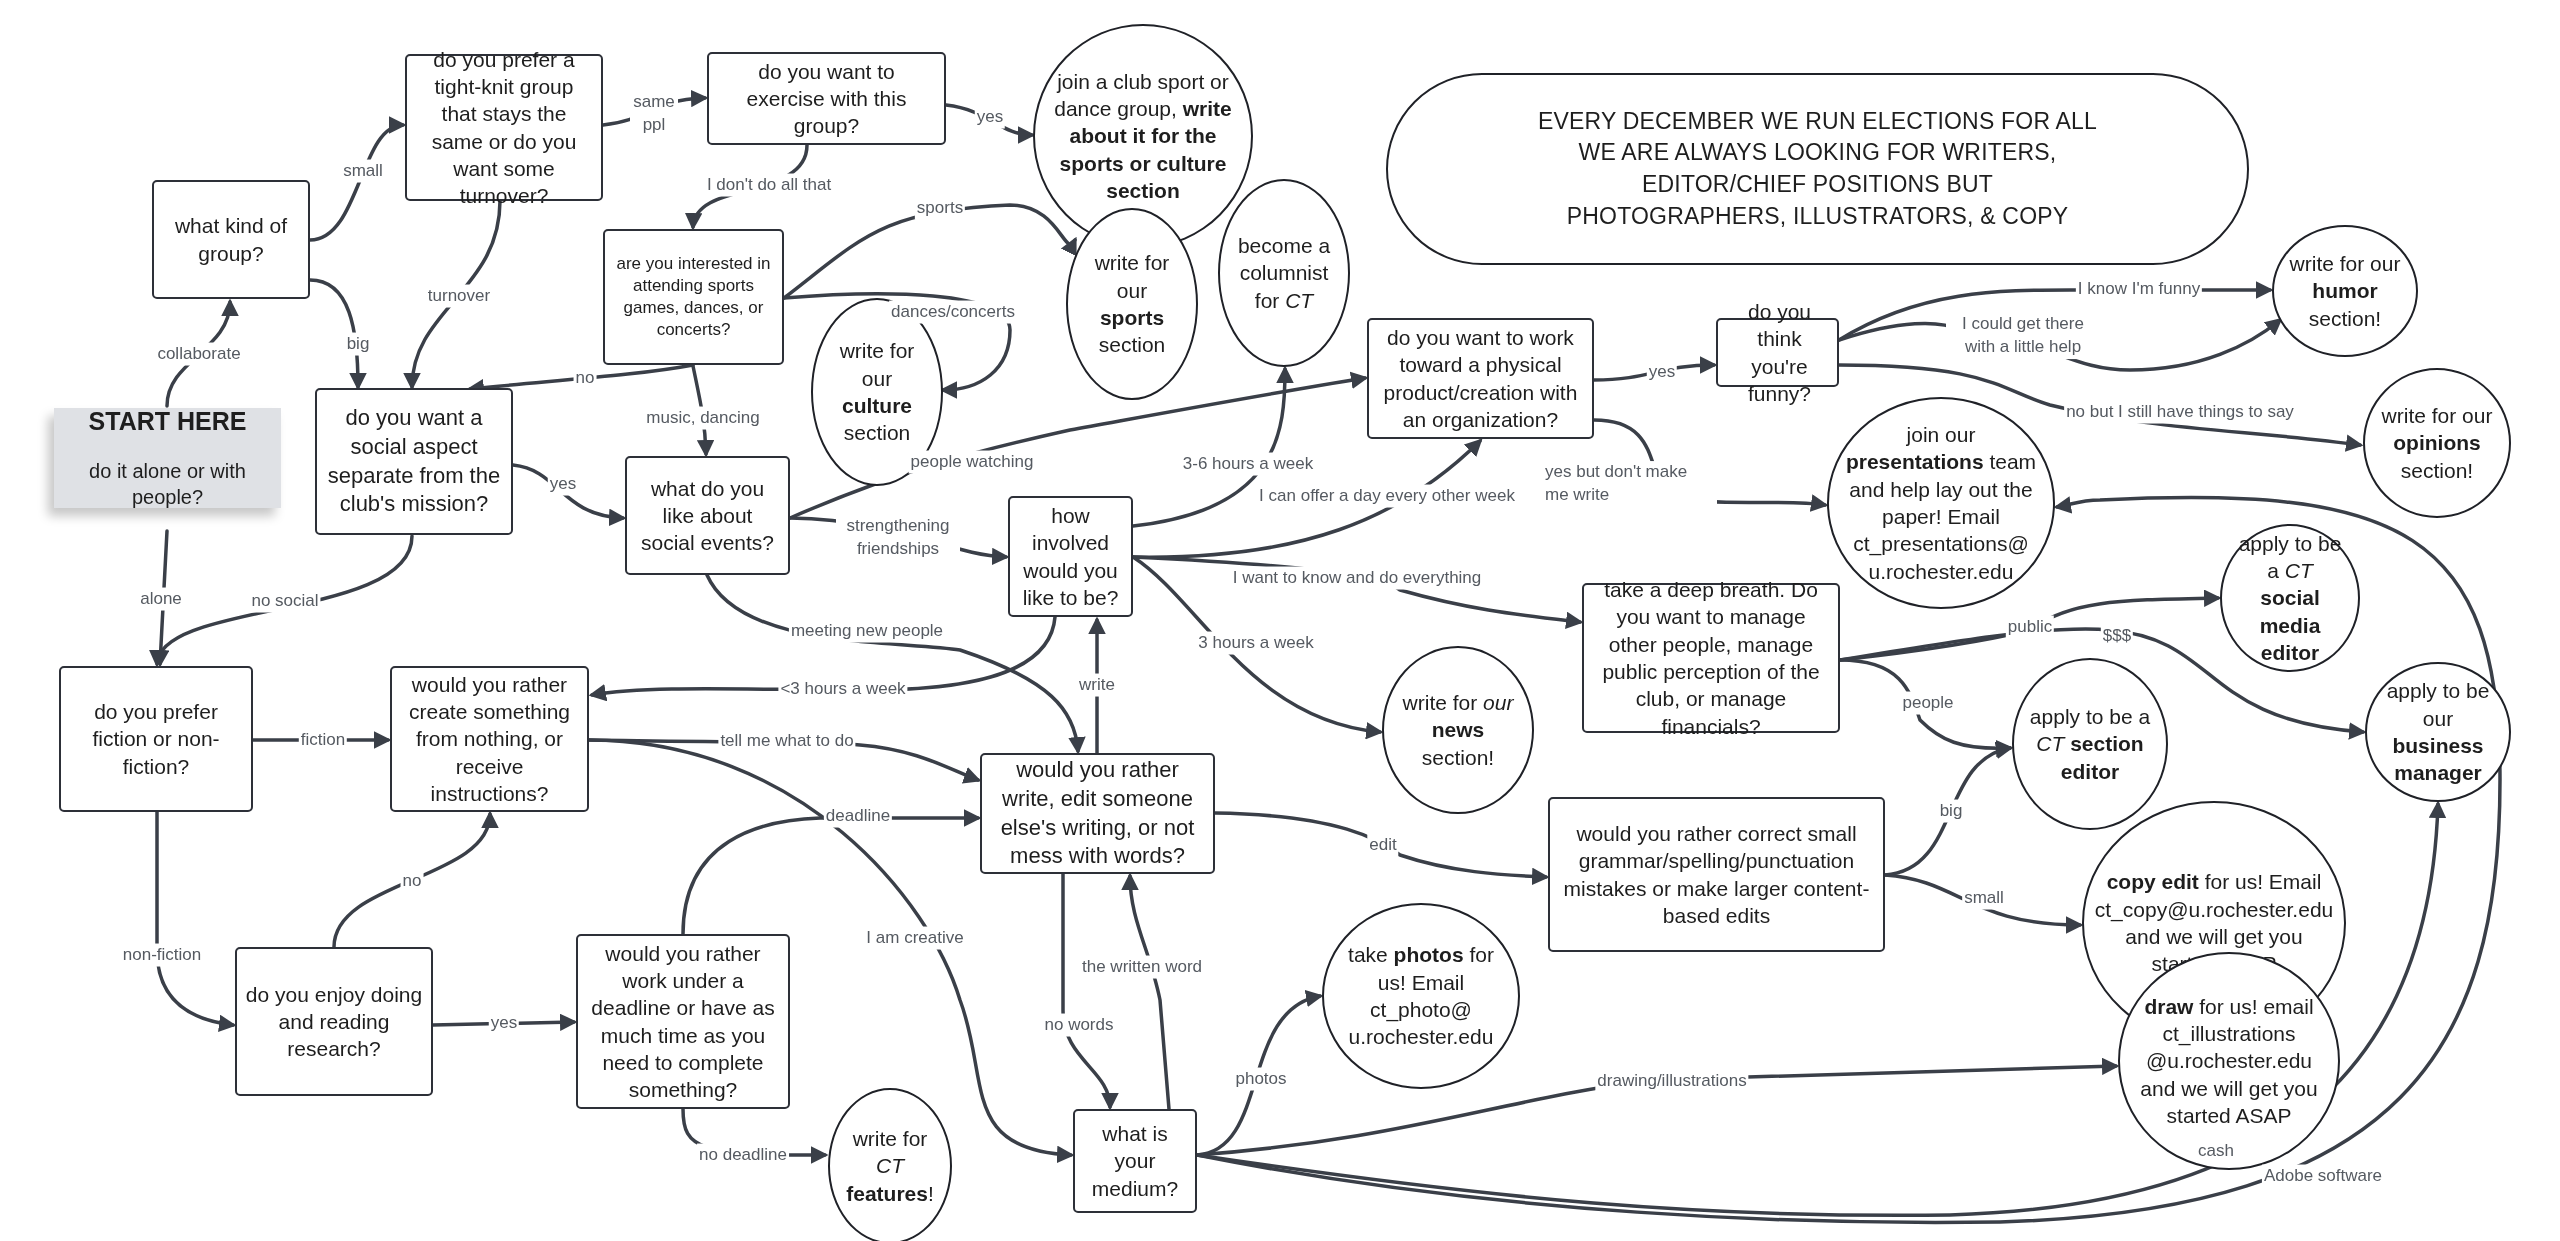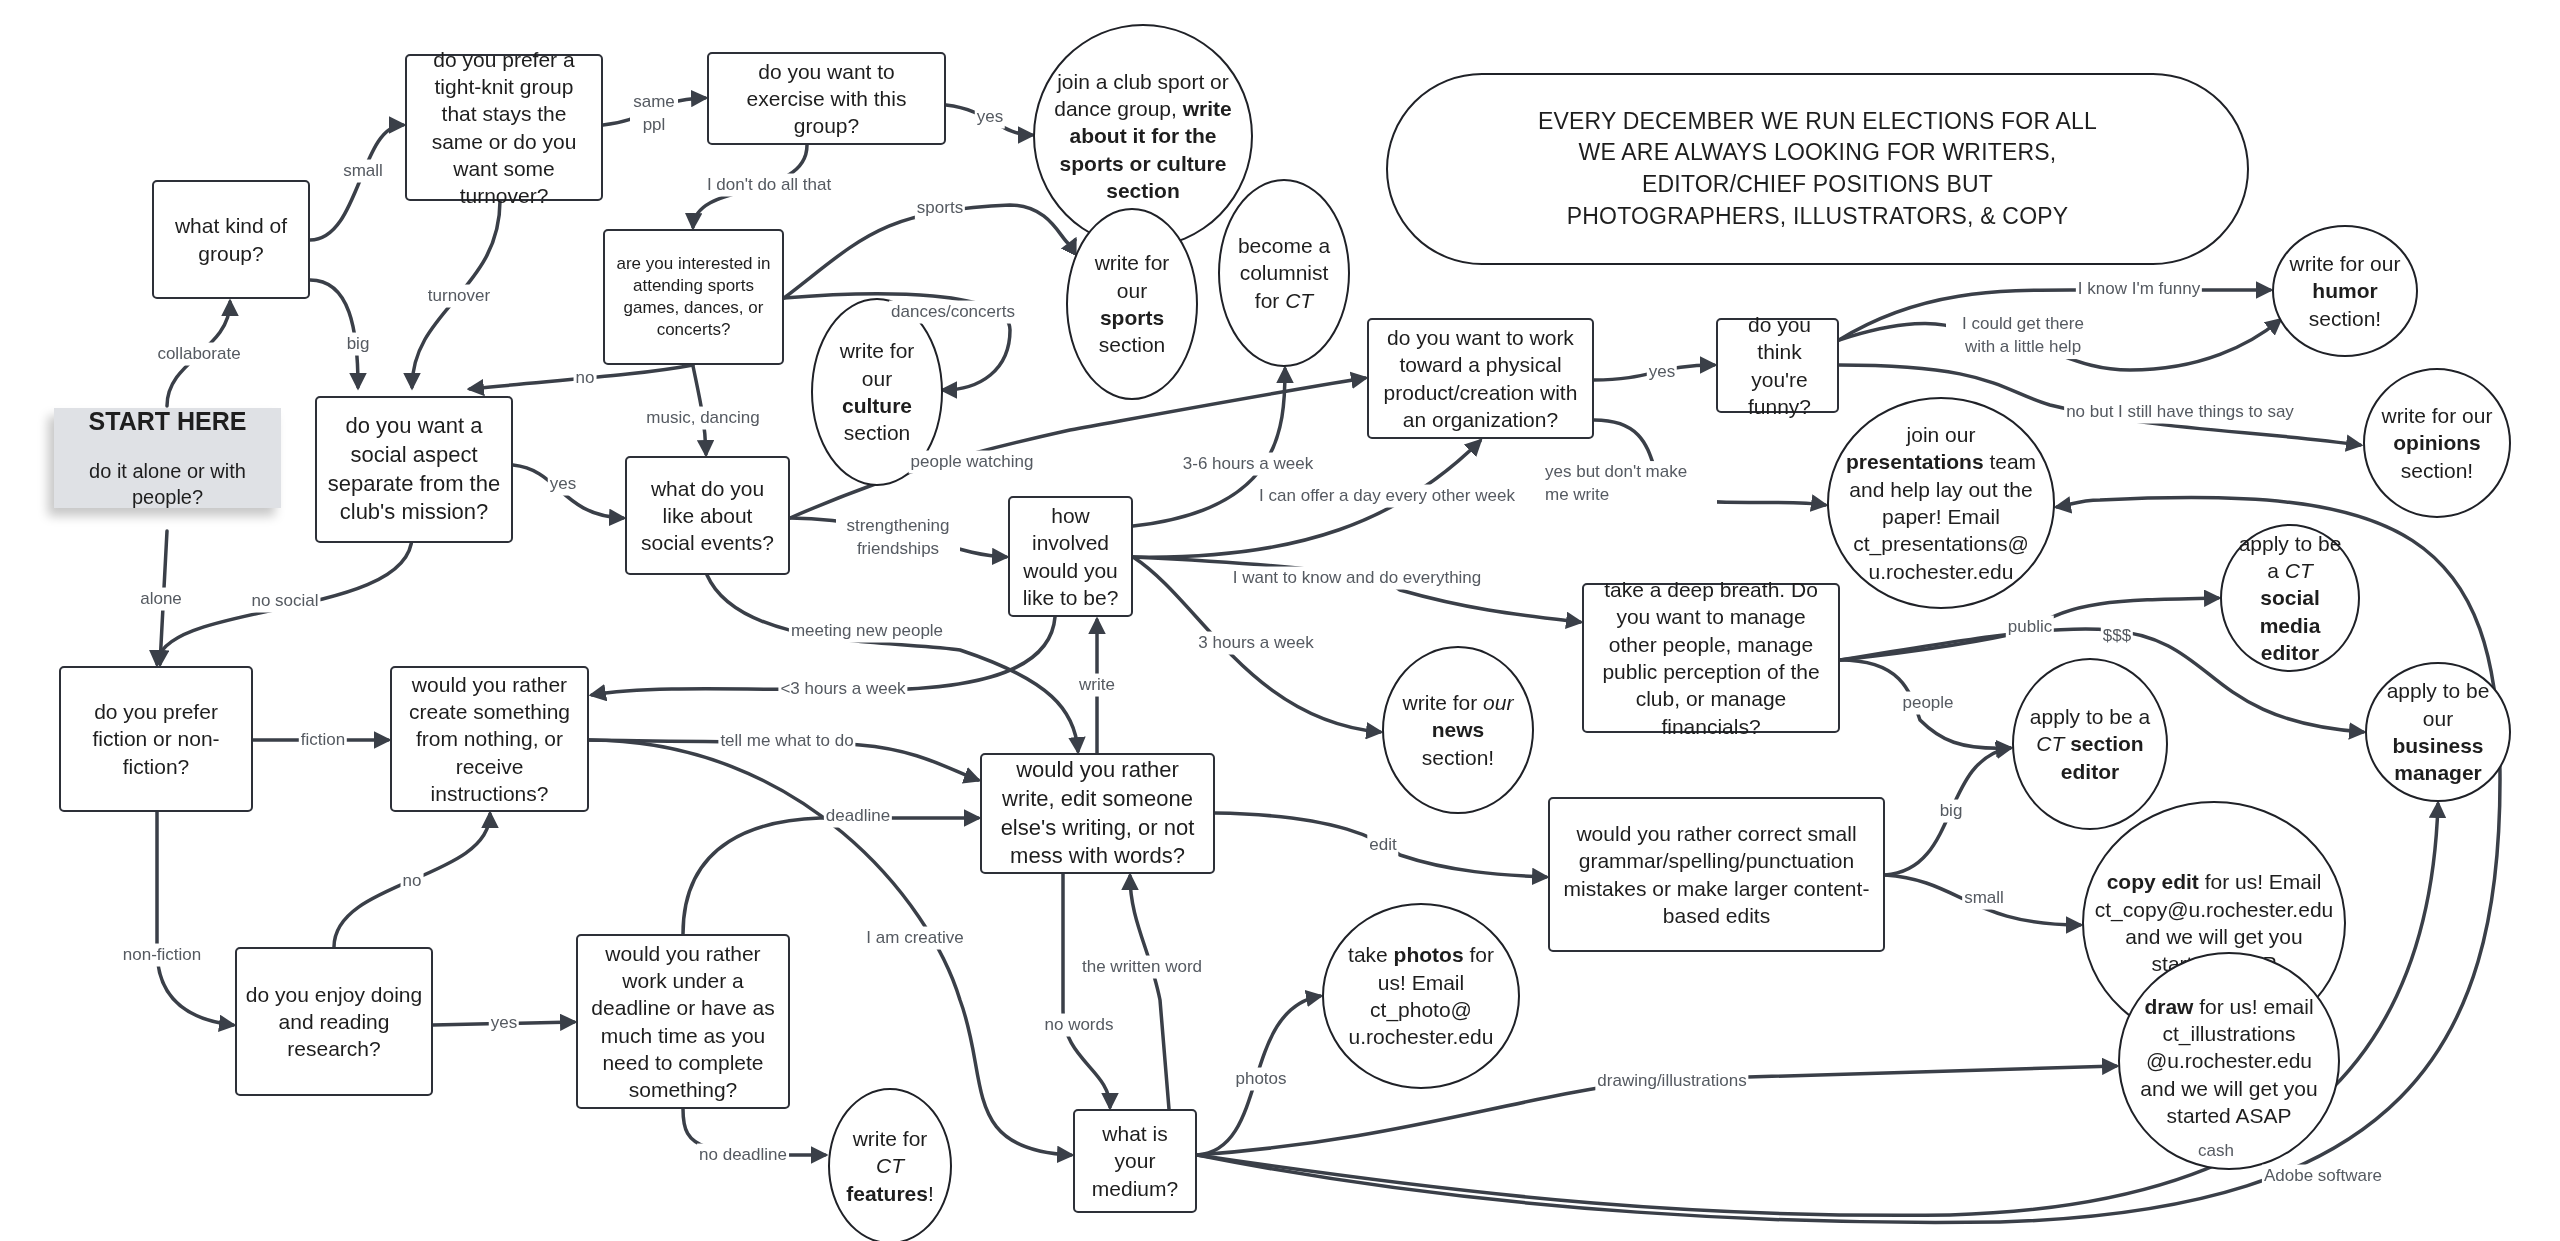--- a/index.html
+++ b/index.html
@@ -93,33 +93,33 @@
   </div>
 <div class="node" style="left:405px;top:54px;width:198px;height:147px;">
     <span>do you prefer a tight-knit group that stays the same or do you want some turnover?</span>
   </div>
 <div class="node" style="left:707px;top:52px;width:239px;height:93px;">
     <span>do you want to exercise with this group?</span>
   </div>
 <div class="node small" style="left:603px;top:229px;width:181px;height:136px;">
     <span>are you interested in attending sports games, dances, or concerts?</span>
   </div>
-<div class="node" style="left:315px;top:396px;width:198px;height:147px;font-size:22px;">
+<div class="node" style="left:315px;top:388px;width:198px;height:147px;font-size:22px;">
     <span>do you want a social aspect separate from the club's mission?</span>
   </div>
 <div class="node" style="left:625px;top:456px;width:165px;height:119px;">
     <span>what do you like about social events?</span>
   </div>
 <div class="node" style="left:1008px;top:496px;width:125px;height:121px;">
     <span>how involved would you like to be?</span>
   </div>
 <div class="node" style="left:1367px;top:318px;width:227px;height:121px;">
     <span>do you want to work toward a physical product/creation with an organization?</span>
   </div>
-<div class="node" style="left:1716px;top:318px;width:123px;height:95px;padding-left:12px;">
+<div class="node" style="left:1716px;top:318px;width:123px;height:69px;padding-left:12px;">
     <span>do you think you're funny?</span>
   </div>
 <div class="node" style="left:1582px;top:583px;width:258px;height:150px;">
     <span>take a deep breath. Do you want to manage other people, manage public perception of the club, or manage financials?</span>
   </div>
 <div class="node" style="left:59px;top:666px;width:194px;height:146px;">
     <span>do you prefer fiction or non-fiction?</span>
   </div>
 <div class="node" style="left:390px;top:666px;width:199px;height:146px;">
     <span>would you rather create something from nothing, or receive instructions?</span>

